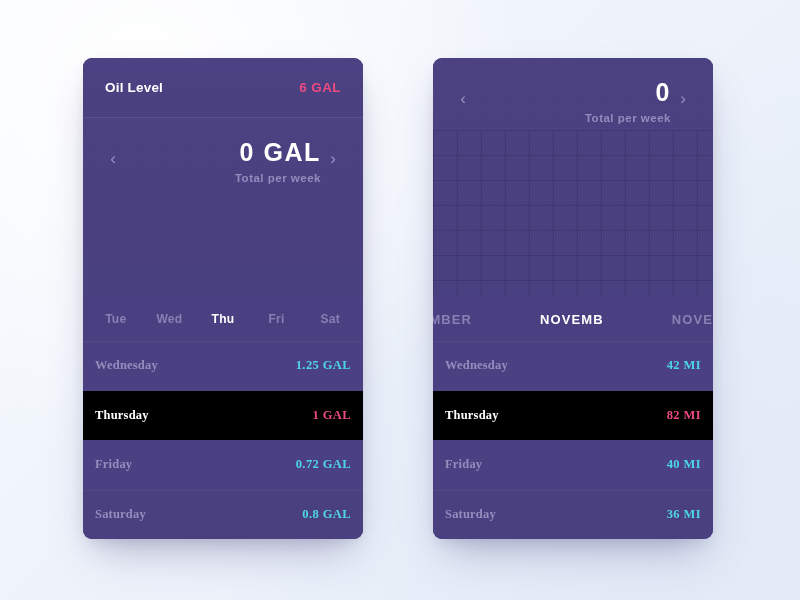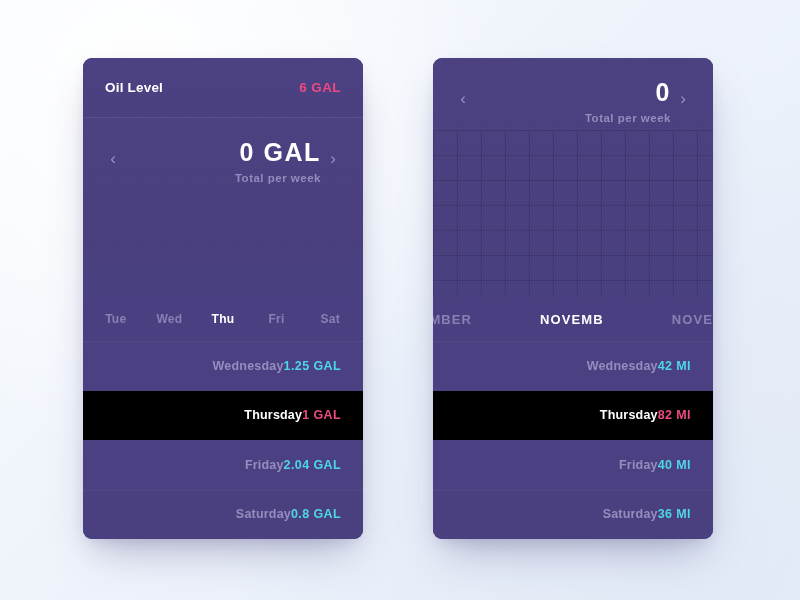--- a/index.html
+++ b/index.html
@@ -151,23 +151,24 @@
   }
   .tabs-months .tab { font-size:13px; letter-spacing:1.1px; }
   .tab.active { color:#ffffff; }
 
   
   .rows { flex:0 0 auto; position:relative; z-index:2; }
   .row {
     height:49.5px;
     display:flex;
     align-items:center;
-    justify-content:flex-end;
-    padding:0 22px;
+    justify-content:space-between;
+    padding:0 12px;
     position:relative;
+    font-family:Liberation Serif, serif;
   }
   .row.odd    { background:#4b4182; }
   .row.even   { background:#4a4080; }
   .row.active { background:#000000; }
   .row-sep::before{
     content:"";
     position:absolute;
     left:0; right:0; top:0; height:1px;
     background:rgba(255,255,255,0.05);
   }
@@ -221,21 +222,21 @@
       <div class="row odd row-sep">
         <span class="row-day">Wednesday</span>
         <span class="row-val">1.25 GAL</span>
       </div>
       <div class="row active">
         <span class="row-day">Thursday</span>
         <span class="row-val">1 GAL</span>
       </div>
       <div class="row odd">
         <span class="row-day">Friday</span>
-        <span class="row-val">2.04 GAL</span>
+        <span class="row-val">0.72 GAL</span>
       </div>
       <div class="row even row-sep">
         <span class="row-day">Saturday</span>
         <span class="row-val">0.8 GAL</span>
       </div>
     </div>
   </section>
 
   <section class="card card-right">
 

